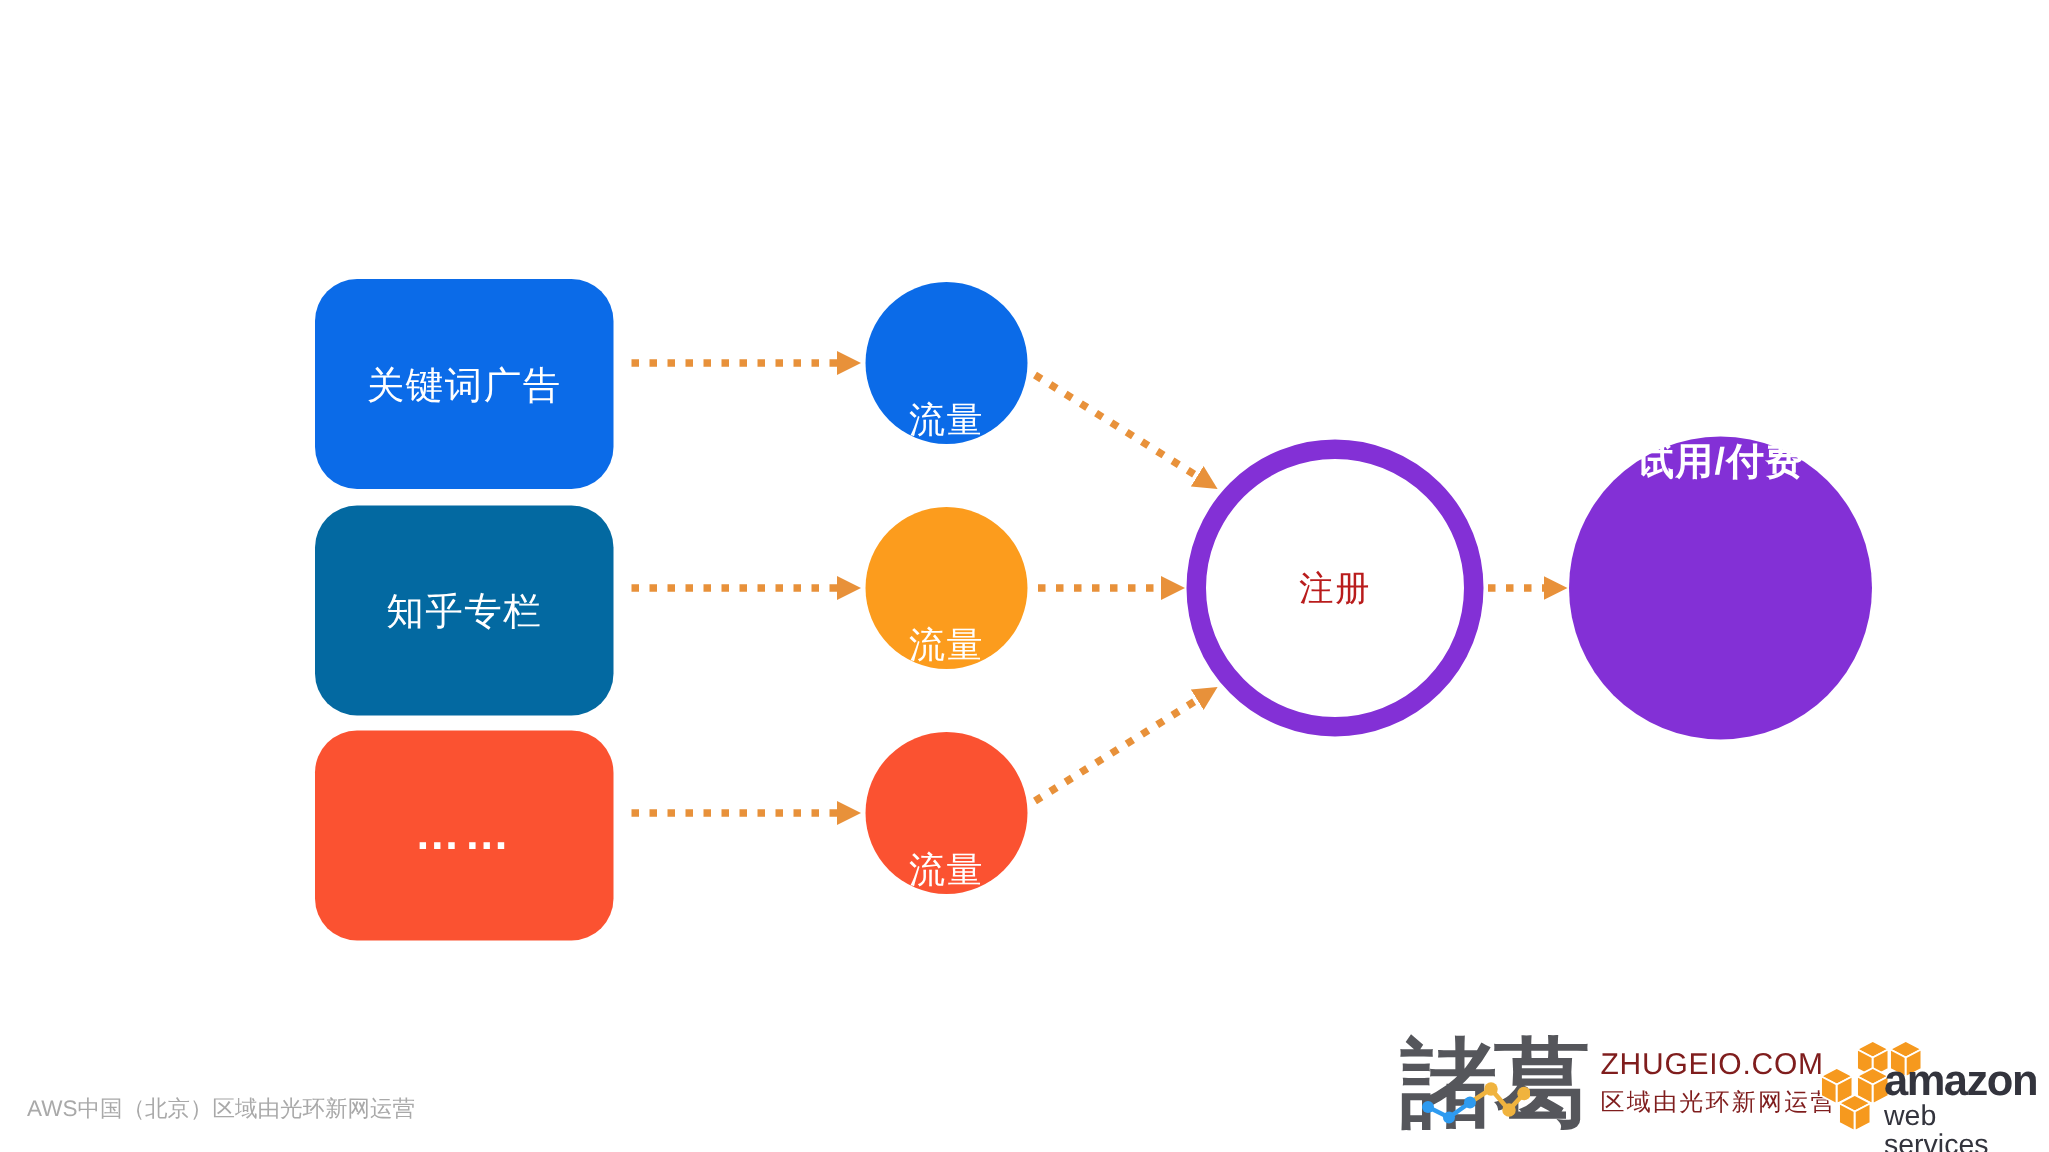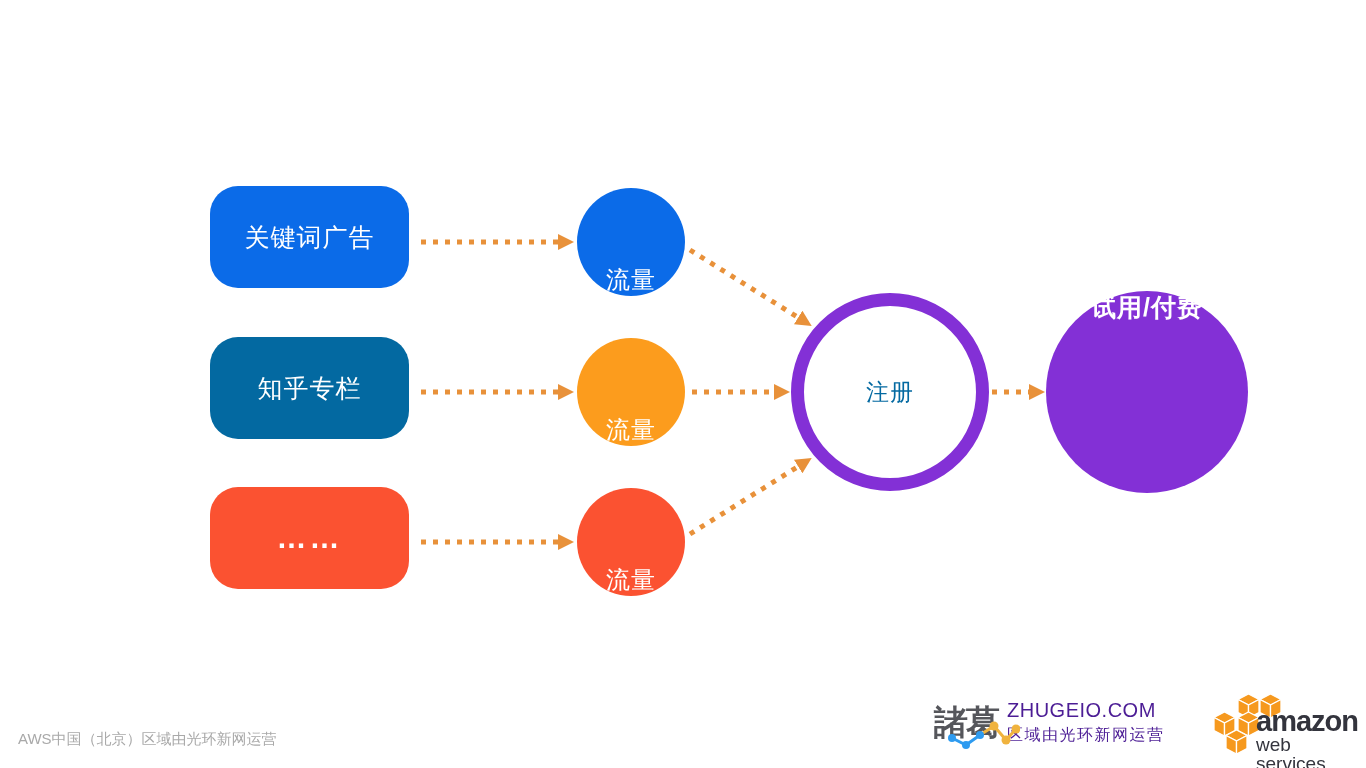--- a/index.html
+++ b/index.html
@@ -6,21 +6,21 @@
   html,body { width:1366px; height:768px; background:#ffffff; overflow:hidden;
               font-family:"Liberation Sans", sans-serif; }
   .canvas { position:relative; width:1366px; height:768px; background:#fff; }
 
   
   .arrows { position:absolute; left:0; top:0; width:1366px; height:768px; pointer-events:none; }
   .arrows line { stroke:var(--ac); stroke-width:5; stroke-dasharray:5 7; }
   .arrows .head { fill:var(--ac); }
 
   
-  .node-rect { position:absolute; left:210px; width:199px; height:102px; border-radius:28px;
+  .node-rect { position:absolute; left:210px; width:199px; height:140px; border-radius:28px;
                display:flex; align-items:center; justify-content:center;
                color:#fff; font-size:25px; letter-spacing:1px; }
   .rect-1 { top:186px; } .rect-2 { top:337px; } .rect-3 { top:487px; }
   .rect-3 .node-label { font-weight:bold; font-size:30px; letter-spacing:3px; line-height:30px; }
 
   
   .node-circle { position:absolute; left:577px; width:108px; height:108px; border-radius:50%;
                  display:flex; align-items:flex-end; justify-content:center;
                  color:#fff; font-size:24px; letter-spacing:1px; }
   .circ-1 { top:188px; } .circ-2 { top:338px; } .circ-3 { top:488px; }
@@ -33,27 +33,27 @@
 
   
   .big-circle { position:absolute; left:1046px; top:291px; width:202px; height:202px;
                 border-radius:50%; display:flex; align-items:flex-start; justify-content:center;
                 color:#fff; font-size:25px; letter-spacing:1px;font-weight:bold; }
 
   
   .disclaimer { position:absolute; left:18px; top:730px; font-size:15px; color:#a9a9a9; }
 
   .zhuge { position:absolute; left:934px; top:691px; height:62px; display:flex; align-items:center; }
-  .zg-mark { position:relative; font-size:34px; line-height:58px; font-weight:bold; color:#55565b;
+  .zg-mark { position:relative; font-size:64px; line-height:58px; font-weight:bold; color:#55565b;
              letter-spacing:-2px; }
   .zg-chart { position:absolute; left:14px; top:30px; }
   .zg-chart .zb { stroke:var(--zb); } .zg-chart .zy { stroke:var(--zy); }
   .zg-chart path { fill:none; stroke-width:3; }
   .zg-chart .db { fill:var(--zb); } .zg-chart .dy { fill:var(--zy); }
-  .zg-text { margin-left:9px; color:#4c1d95; }
+  .zg-text { margin-left:9px; color:#7f1d1d; }
   .zg-name { font-size:20px; letter-spacing:0.5px; }
   .zg-tag  { font-size:16px; letter-spacing:1.5px; margin-top:3px; }
 
   .aws { position:absolute; left:1212px; top:692px; width:140px; height:66px; }
   .aws-cubes { position:absolute; left:0; top:0; }
   .aws-cubes polygon { fill:var(--cube); stroke:#ffffff; stroke-width:1.3; }
   .aws-text { position:absolute; left:44px; top:16px; color:#33343d; }
   .aws-name { font-size:29px; line-height:27px; font-weight:bold; letter-spacing:-1px; }
   .aws-sub  { font-size:19px; line-height:19px; }
 </style>
@@ -90,21 +90,21 @@
   <div class="node-circle circ-1" style="background-color: rgb(11, 107, 232); color: rgb(255, 255, 255);">
     <span class="node-label">流量</span>
   </div>
   <div class="node-circle circ-2" style="background-color: rgb(252, 156, 29); color: rgb(255, 255, 255);">
     <span class="node-label">流量</span>
   </div>
   <div class="node-circle circ-3" style="background-color: rgb(251, 82, 49); color: rgb(255, 255, 255);">
     <span class="node-label">流量</span>
   </div>
 
-  <div class="ring-circle" style="border-color: rgb(131, 48, 214); background-color: rgb(255, 255, 255); color: #0369a1;">
+  <div class="ring-circle" style="border-color: rgb(131, 48, 214); background-color: rgb(255, 255, 255); color: #b91c1c;">
     <span class="node-label">注册</span>
   </div>
 
   <div class="big-circle" style="background-color: rgb(131, 48, 214); color: rgb(255, 255, 255);">
     <span class="node-label">试用/付费</span>
   </div>
 
   <div class="disclaimer">AWS中国（北京）区域由光环新网运营</div>
 
   <div class="zhuge" style="--zb: #2e9bf0; --zy: #f0b33e;">

